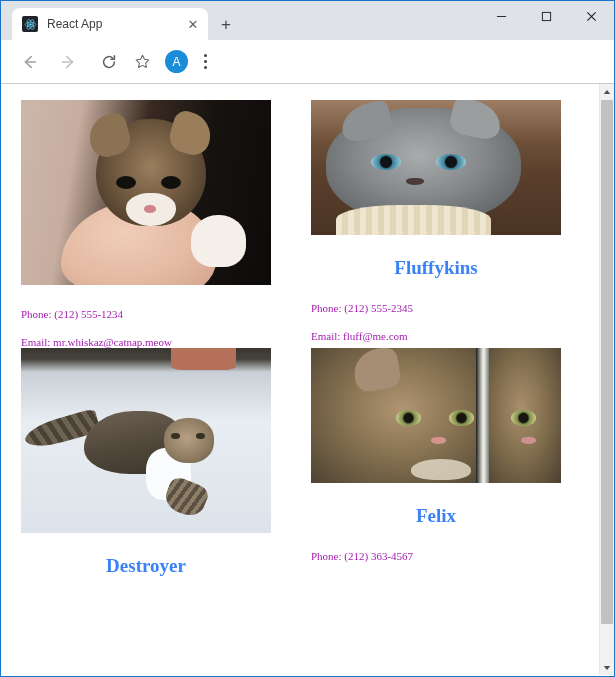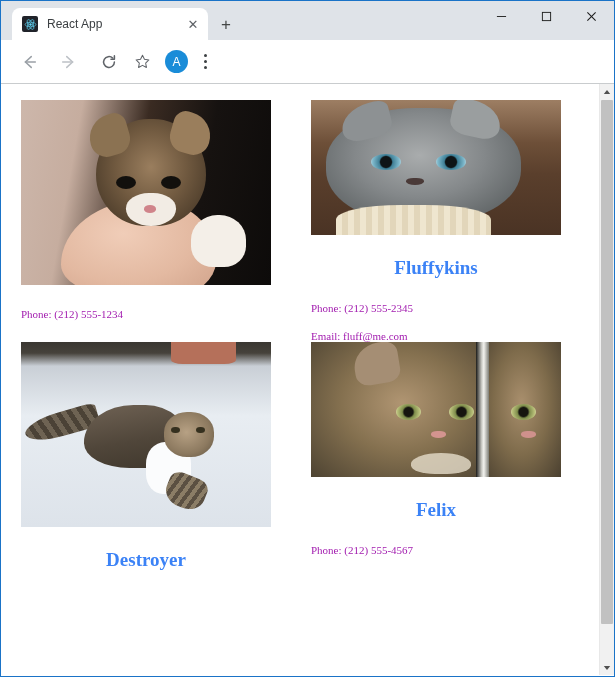--- a/index.html
+++ b/index.html
@@ -458,20 +458,21 @@
               <div class="p1-ear-l"></div>
               <div class="p1-ear-r"></div>
               <div class="p1-eye-l"></div>
               <div class="p1-eye-r"></div>
               <div class="p1-muzzle"></div>
               <div class="p1-nose"></div>
               <div class="p1-paw"></div>
             </div>
           </div>
           <p class="card-line first">Phone: (212) 555-1234</p>
+          <p class="card-line">Email: mr.whiskaz@catnap.meow</p>
         </div>
 
         <div class="card">
           <div class="card-photo short">
             <div class="ph p2">
               <div class="p2-body"></div>
               <div class="p2-ear-l"></div>
               <div class="p2-ear-r"></div>
               <div class="p2-eye-l"></div>
               <div class="p2-eye-r"></div>
@@ -511,21 +512,21 @@
               <div class="p4-ear"></div>
               <div class="p4-eye1"></div>
               <div class="p4-eye2"></div>
               <div class="p4-eye3"></div>
               <div class="p4-nose1"></div>
               <div class="p4-nose2"></div>
               <div class="p4-chin"></div>
             </div>
           </div>
           <h2 class="card-name">Felix</h2>
-          <p class="card-line first">Phone: (212) 555-4567</p>
+          <p class="card-line first">Phone: (212) 363-4567</p>
         </div>
 
       </div>
     </div>
 
     <div class="scrollbar">
       <div class="sb-arrow up">
         <svg width="8" height="6" viewBox="0 0 8 6">
             <path d="M4 1L7.2 5H0.8z" fill="#505050"></path>
           </svg>

